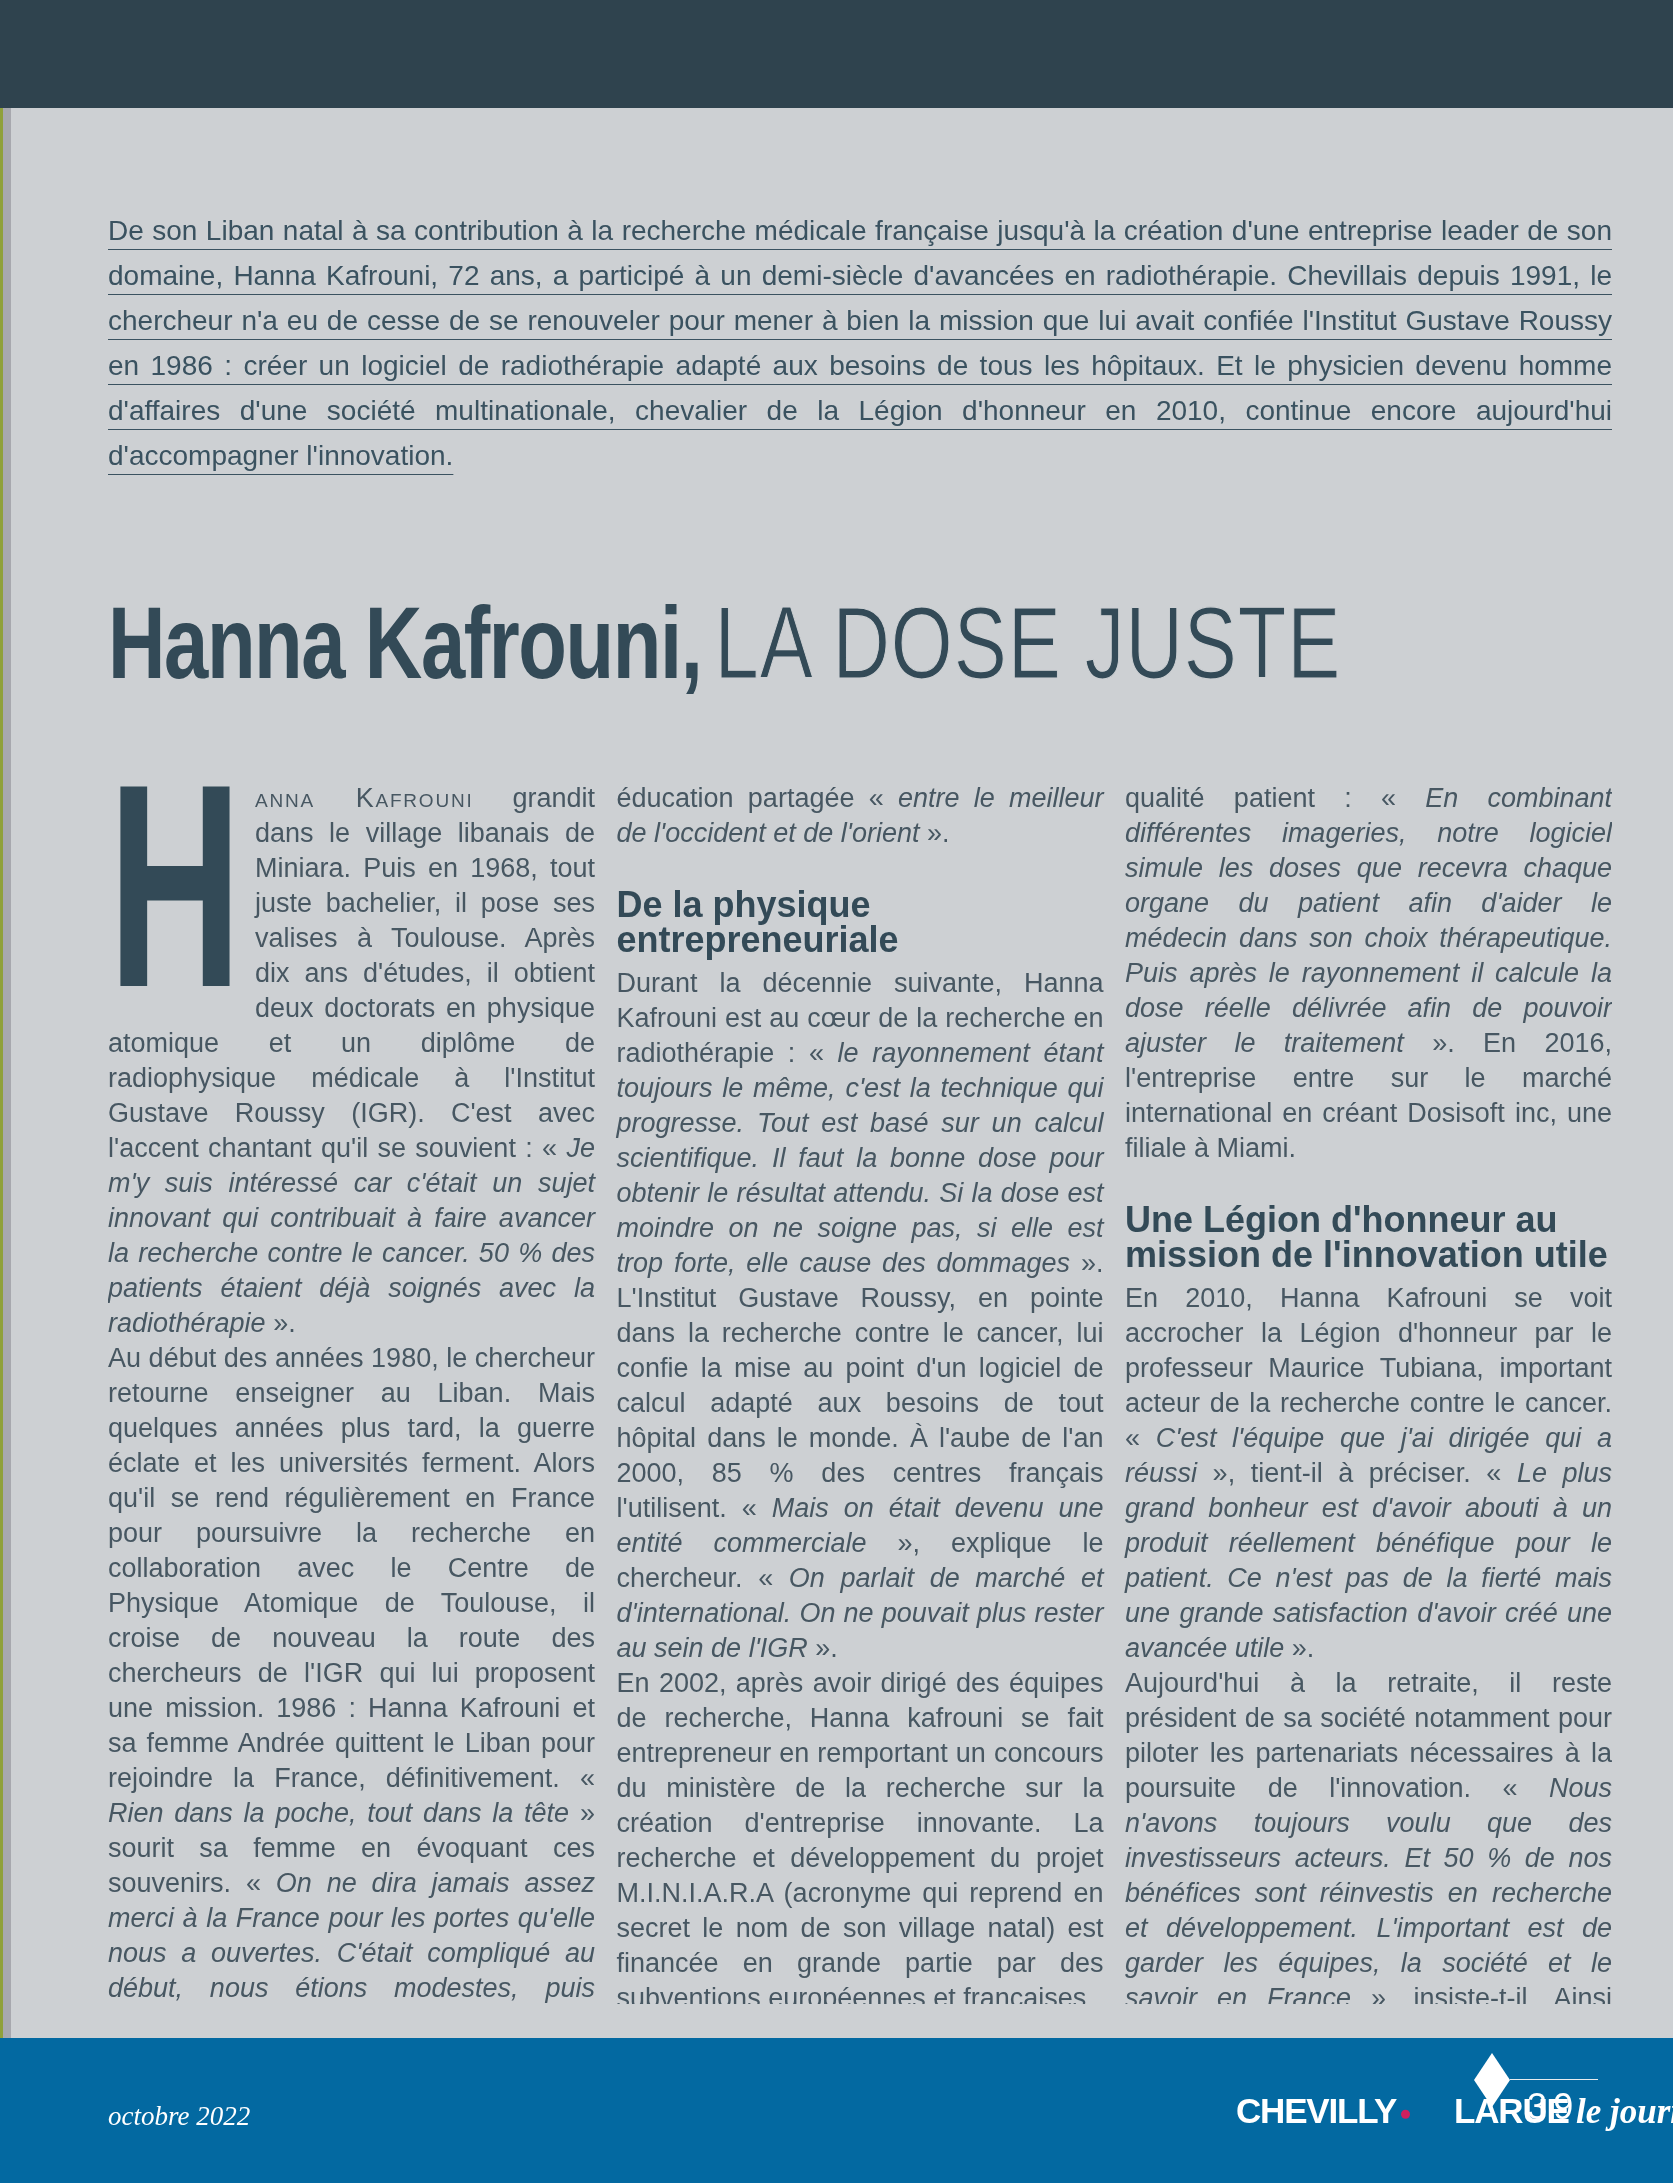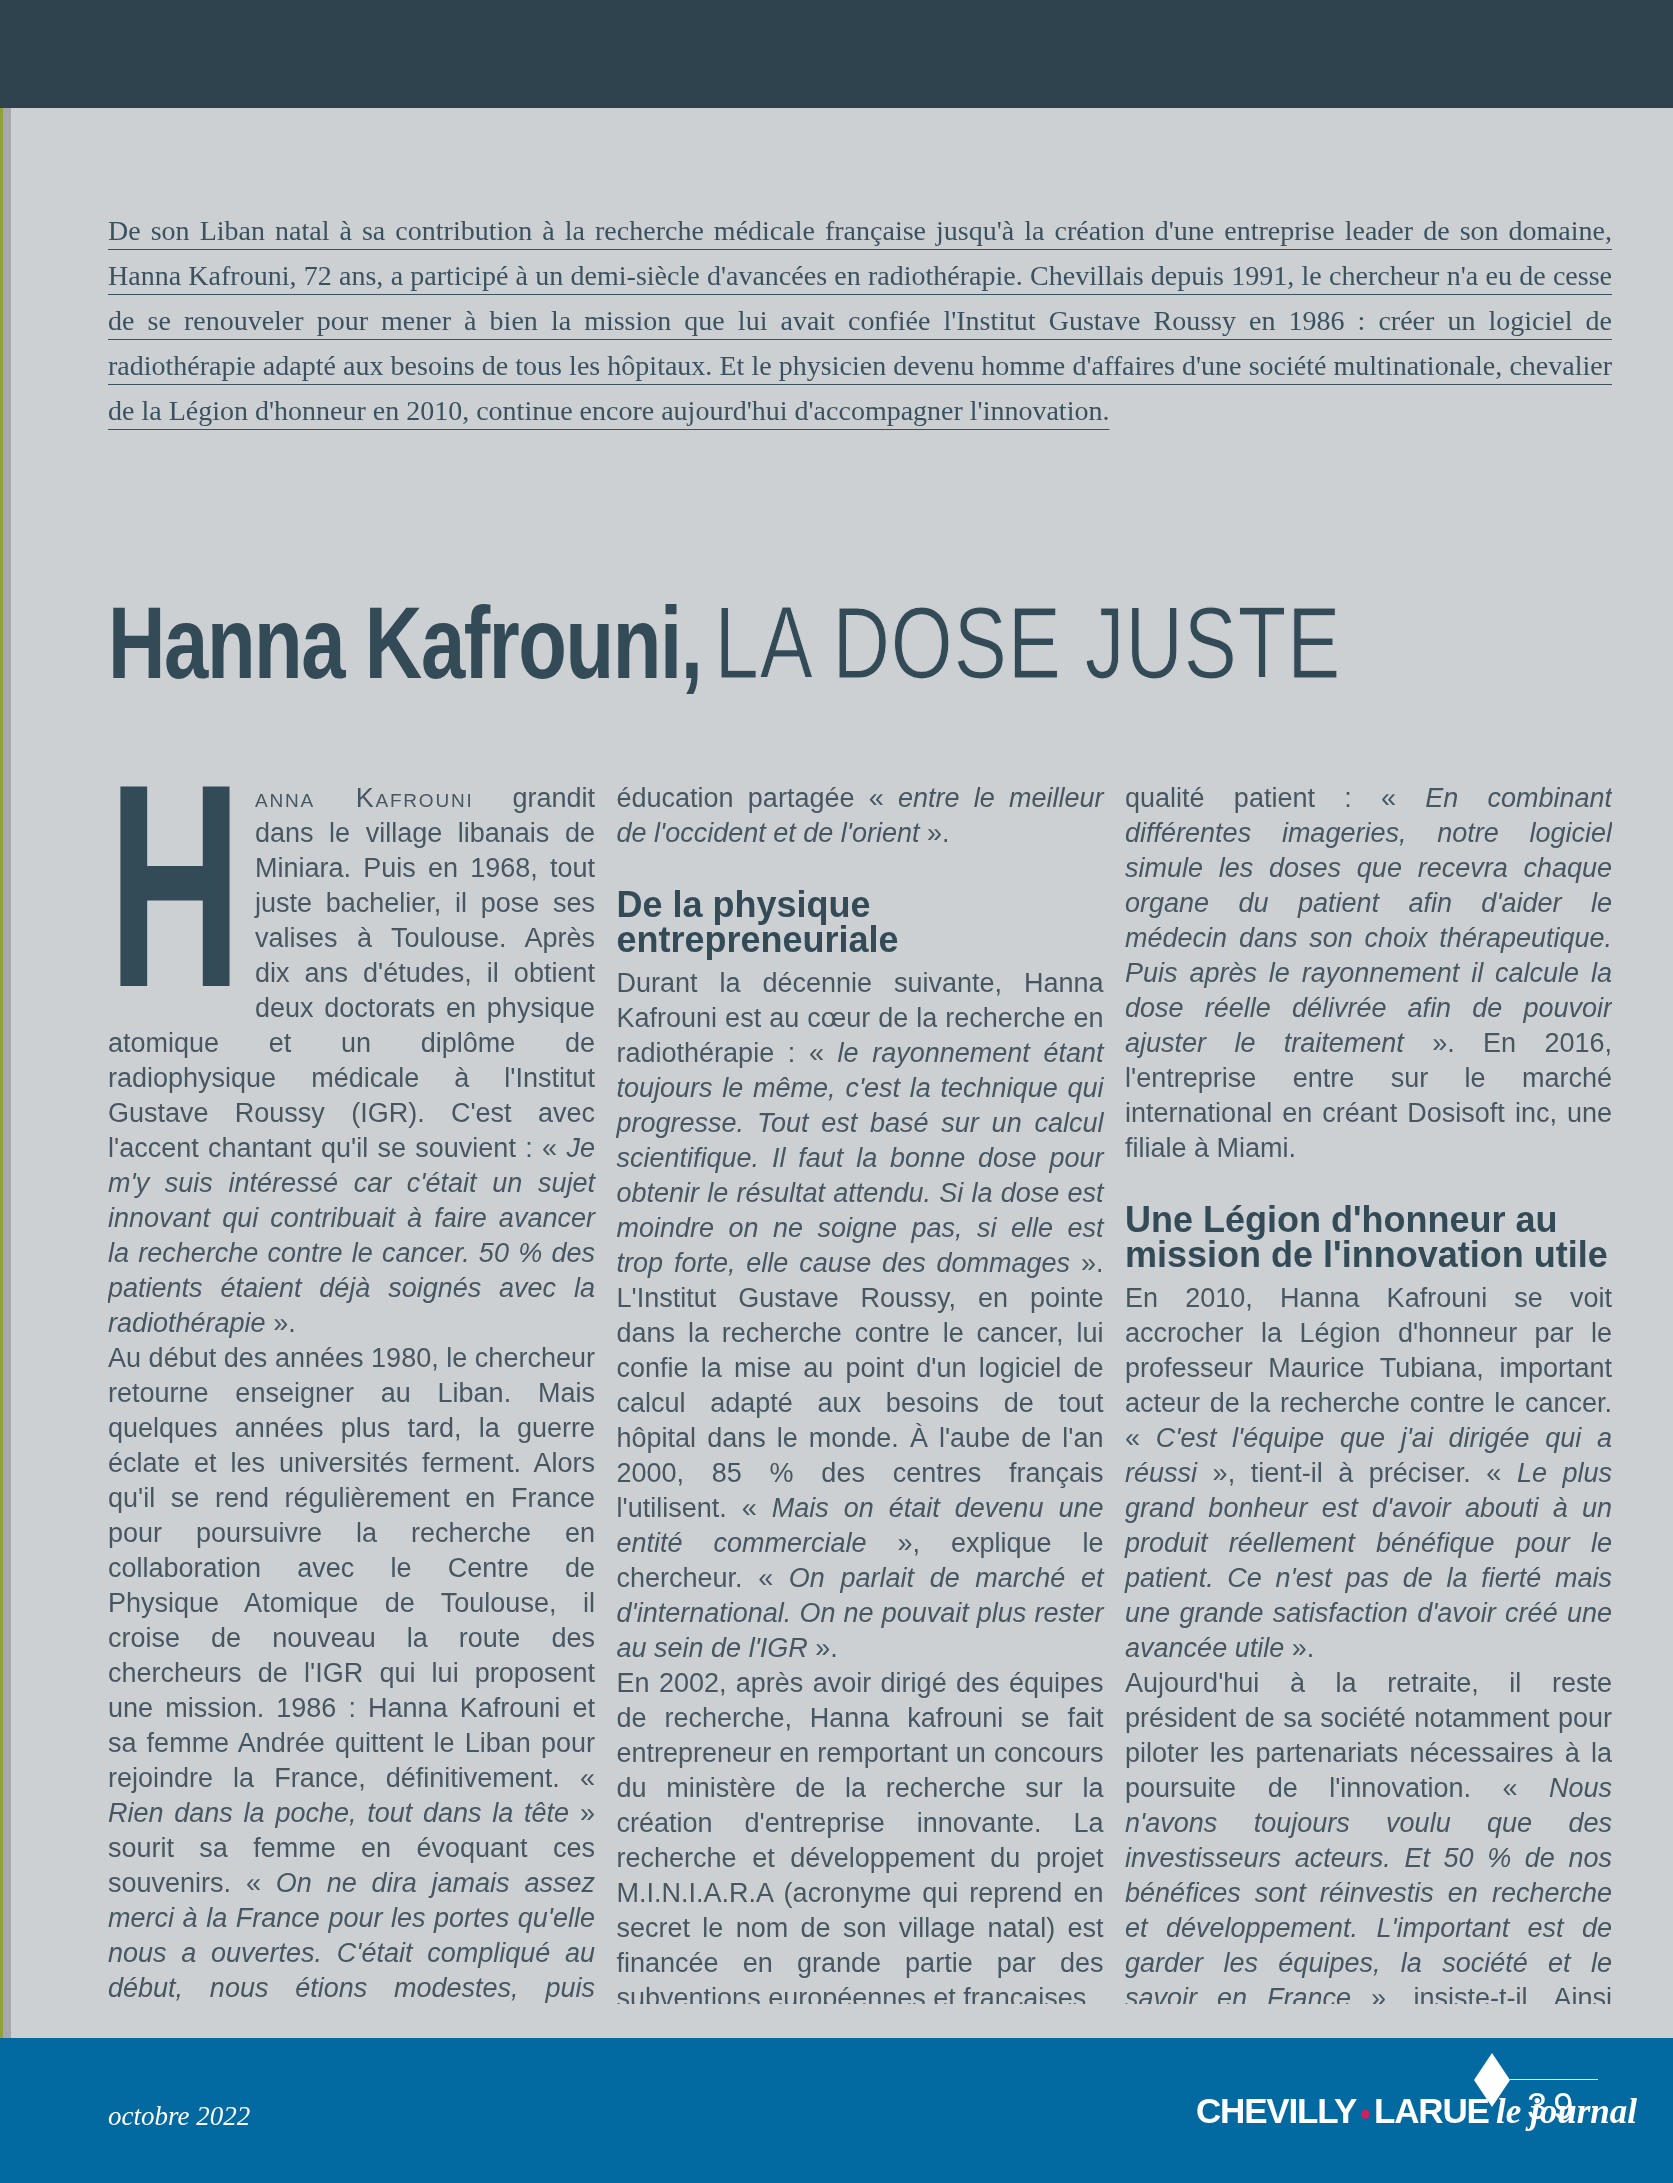--- a/index.html
+++ b/index.html
@@ -3,21 +3,21 @@
 <meta charset="utf-8">
 <style>
   html,body{margin:0;padding:0;}
   .page{position:relative;width:1674px;height:2183px;background:#CDD0D3;overflow:hidden;
         font-family:"Liberation Sans",sans-serif;}
   .topband{position:absolute;left:0;top:0;width:1674px;height:108px;background:#2F434E;}
   .edge-green{position:absolute;left:0;top:108px;width:3.1px;height:1930px;background:#8FA03A;}
   .edge-gray{position:absolute;left:3.1px;top:108px;width:8px;height:1930px;background:#A7A8AE;}
 
   .intro{position:absolute;left:108px;top:208px;width:1504px;
-         font-family:Liberation Serif, serif;font-size:28px;line-height:45px;color:#3A5260;
+         font-family:Liberation Sans, sans-serif;font-size:28px;line-height:45px;color:#3A5260;
          text-align:justify;}
   .intro p{margin:0;text-decoration:underline;text-decoration-thickness:1.2px;
            text-underline-offset:8.6px;text-decoration-color:#3A5260;}
 
   .headline{position:absolute;left:108px;top:592px;margin:0;white-space:nowrap;
             font-size:102px;line-height:1;transform:scaleX(0.78);transform-origin:left top;
             color:#334A57;font-weight:400;}
   .hl-bold{font-weight:700;letter-spacing:-1.8px;}
   .hl-light{font-weight:300;letter-spacing:1.2px;-webkit-text-stroke:1.2px #CDD0D3;margin-left:17px;}
 
@@ -30,21 +30,21 @@
   .just-all{text-align-last:justify;}
   .dropcap{float:left;width:147px;height:211px;font-size:290px;line-height:208px;
            font-weight:700;color:#334A57;transform:scaleX(0.64);transform-origin:left top;}
   .subhead{margin:36px 0 8.6px 0;font-size:36px;line-height:35px;font-weight:700;color:#334A57;}
 
   .footband{position:absolute;left:0;top:2038px;width:1674px;height:145px;background:#0369a1;}
   .issue{position:absolute;left:108px;top:63px;font-family:"Liberation Serif",serif;
          font-style:italic;font-size:27px;color:#FFFFFF;}
   .brand-text{position:absolute;left:1196px;top:53px;color:#FFFFFF;font-size:35px;
               white-space:nowrap;}
-  .brand-bold{font-weight:700;letter-spacing:-1.2px;}
+  .brand-bold{font-weight:700;letter-spacing:-1.2px;margin-left:40px;}
   .brand-dot{display:inline-block;width:9.2px;height:9.2px;border-radius:50%;background:#CE1F5E;
              margin:0 4.3px;transform:translateY(-4.3px);}
   .brand-script{font-family:"Liberation Serif",serif;font-style:italic;font-size:35px;
                 margin-left:7.4px;font-weight:700;}
   .diamond{position:absolute;left:1474px;top:15px;width:36px;height:54px;background:#FFFFFF;
            clip-path:polygon(50% 0,100% 50%,50% 100%,0 50%);}
   .rule{position:absolute;left:1510px;top:41px;width:88px;height:1.2px;background:#E6EBEE;}
   .pagenum{position:absolute;left:1527px;top:48px;font-size:36px;letter-spacing:6.2px;
            color:#FFFFFF;}
 </style>

